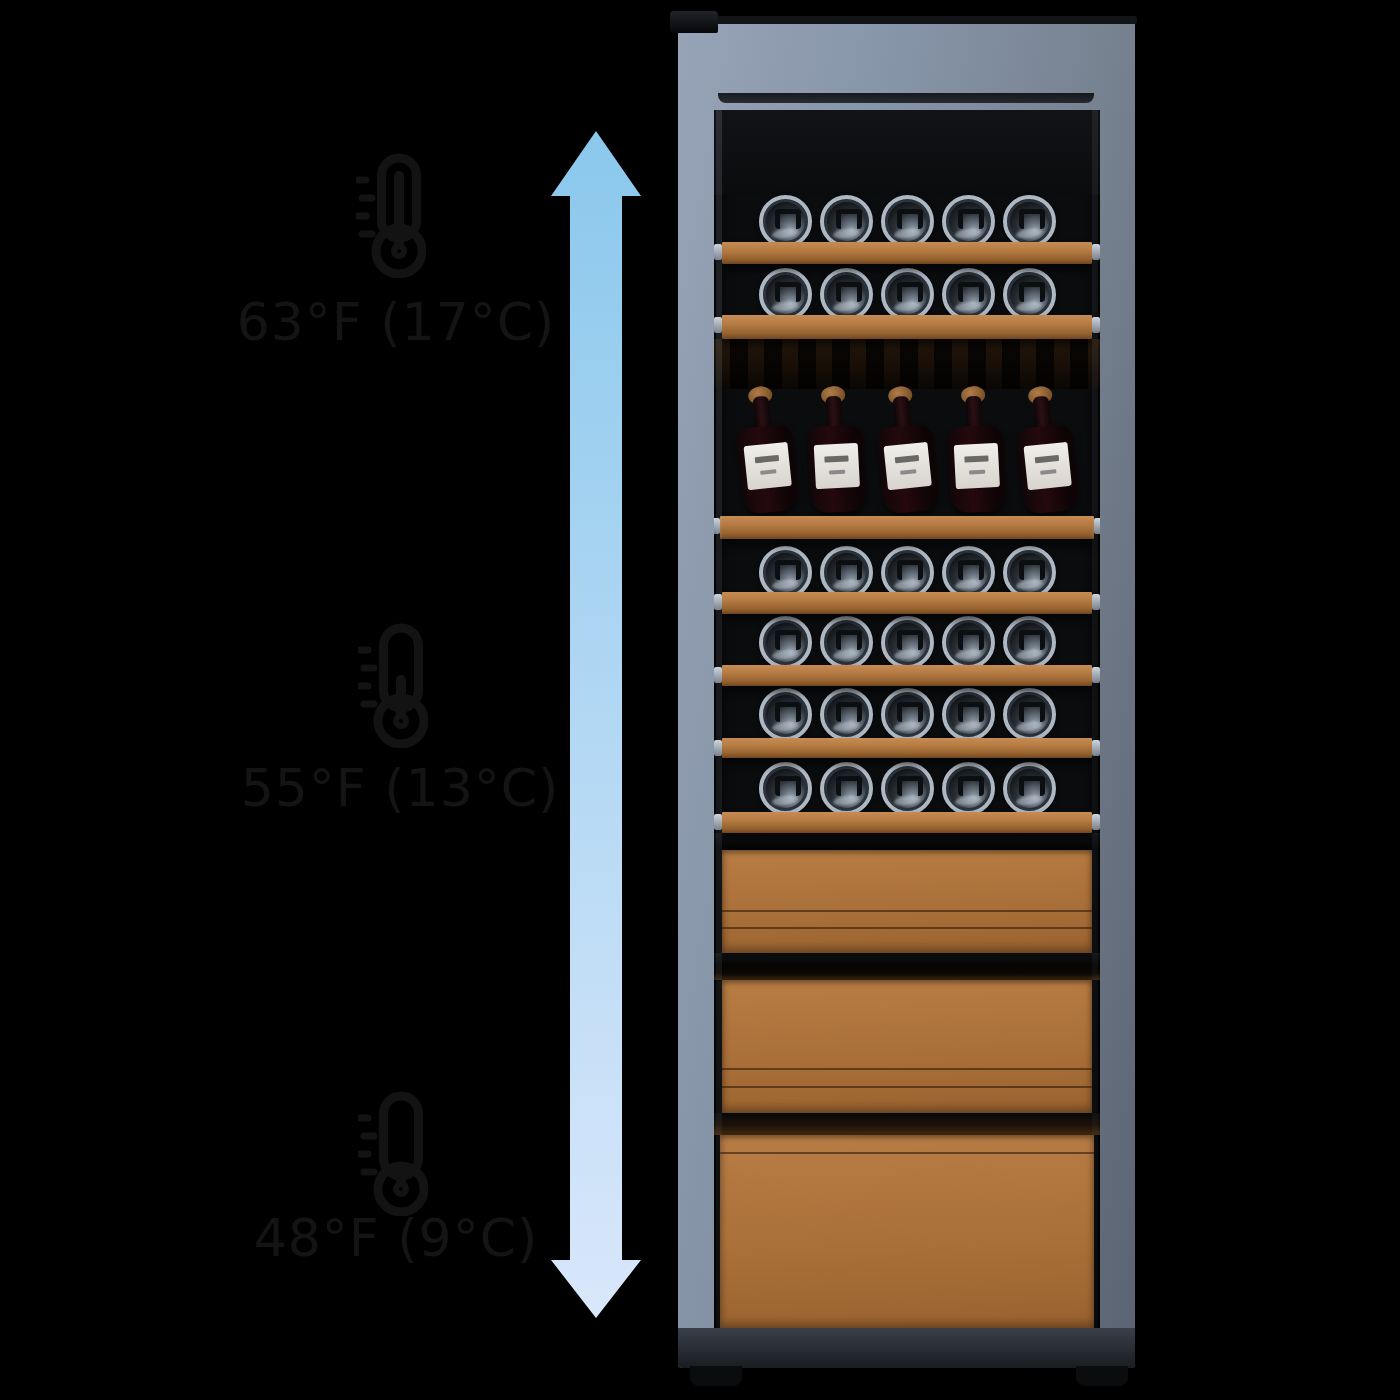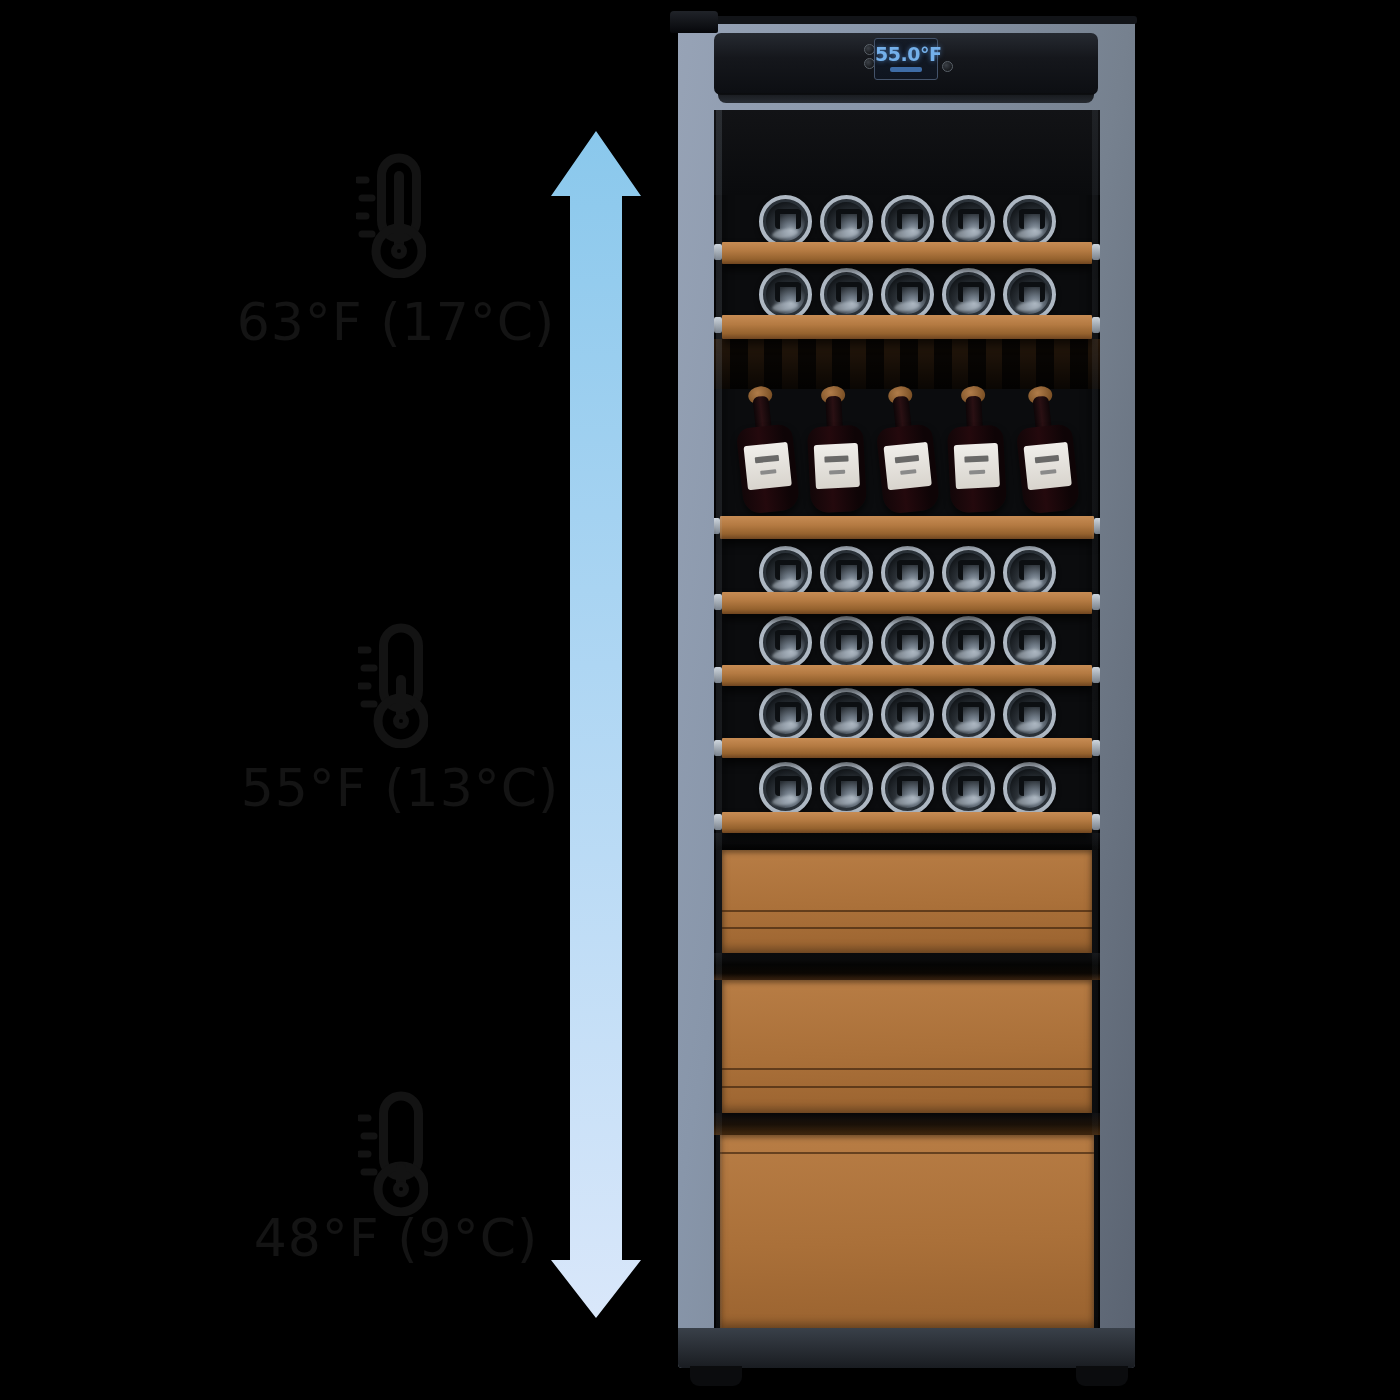--- a/index.html
+++ b/index.html
@@ -225,29 +225,20 @@
       <stop offset="0.45" stop-color="#aed6f3"></stop>
       <stop offset="1" stop-color="#d9e7fa"></stop>
     </linearGradient>
   </defs>
   <polygon fill="url(#ag)" points="62,3 107,68 88,68 88,1132 107,1132 62,1190 17,1132 36,1132 36,68 17,68"></polygon>
 </svg>
 
 <div class="fridge">
   <div class="handle"></div>
 
-  <div class="control-panel">
-    <div class="pbtn b1"></div>
-    <div class="pbtn b2"></div>
-    <div class="pbtn b3"></div>
-    <div class="display">
-      <span class="temp">55.0°F</span>
-      <div class="brand-bar"></div>
-    </div>
-  </div>
   <div class="panel-lip"></div>
 
   <div class="glass">
     <div class="band space-top"></div>
 
     <div class="band bottle-row row-1">
         <div class="bottle"></div>
         <div class="bottle"></div>
         <div class="bottle"></div>
         <div class="bottle"></div>

